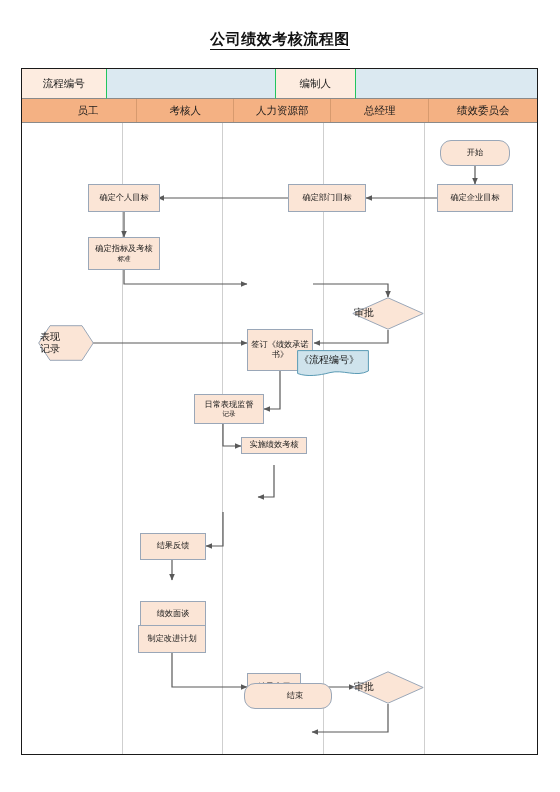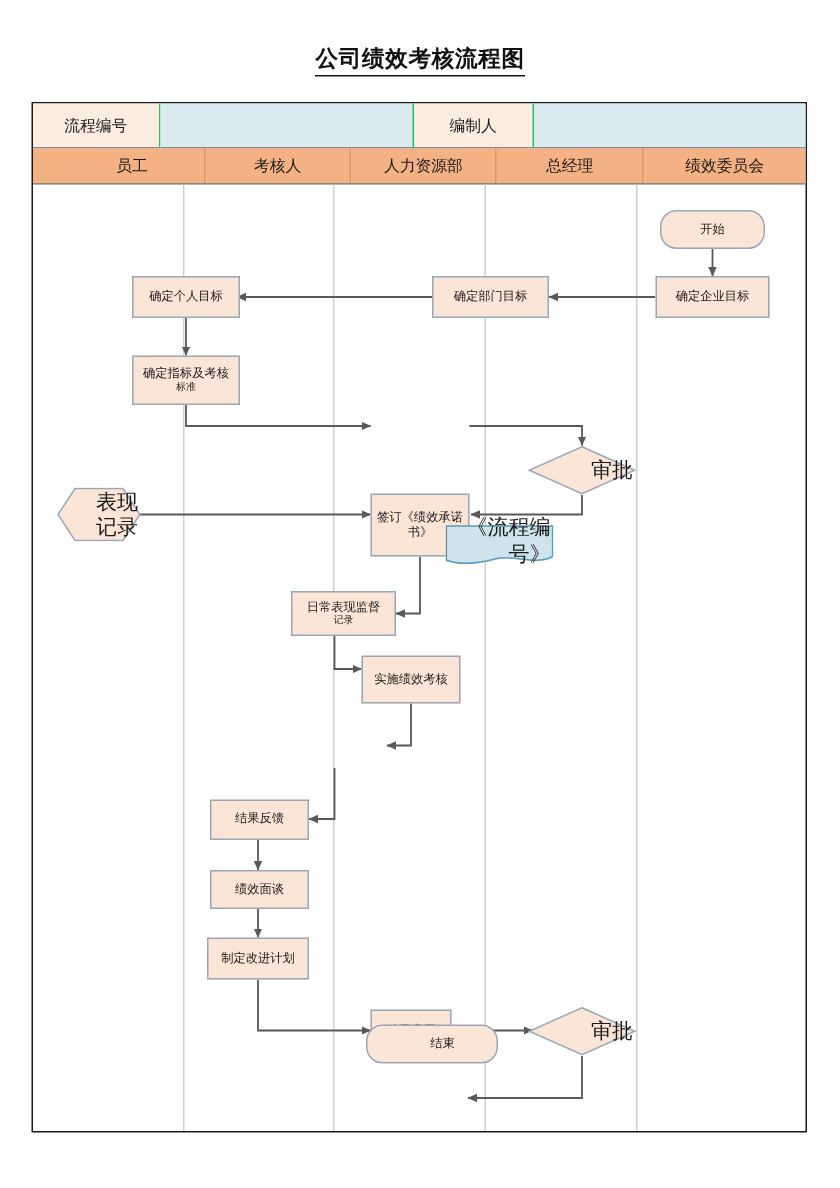--- a/index.html
+++ b/index.html
@@ -68,22 +68,22 @@
     text-align:center;font-size:8.2px;line-height:1.25;color:#1a1a1a;
     padding:1px 2px;
   }
   .n-proc{background:#fbe5d6;border:1px solid #9aa7b8;}
   .n-term{background:#fbe5d6;border:1px solid #9aa7b8;border-radius:11px;}
   .n-dec{background:transparent;border:none;}
   .n-hex{background:transparent;border:none;}
   .n-doc{background:transparent;border:none;}
   .shape-svg{position:absolute;left:0;top:0;}
   .dec-label,.hex-label,.doc-label{
-    position:relative;z-index:2;width:100%;text-align:right;
-    font-size:14px;line-height:1.25;color:#1a1a1a;
+    position:relative;z-index:2;width:100%;text-align:left;
+    font-size:10px;line-height:1.25;color:#1a1a1a;
   }
   .sub{display:block;font-size:6.6px;}
 </style>
 </head>
 <body>
 
 <div class="page">
 
   <div class="title">
     <span>公司绩效考核流程图</span>
@@ -210,30 +210,30 @@
       <span>表现</span><br>
       <span>记录</span>
     </span>
   </div>
 
   <div class="node n-proc" style="left:194px;top:394px;width:70px;height:30px;flex-direction:column;justify-content:center;">
     <span>日常表现监督</span>
     <span class="sub">记录</span>
   </div>
 
-  <div class="node n-proc" style="left:241px;top:437px;width:66px;height:32px;">
+  <div class="node n-proc" style="left:241px;top:437px;width:66px;height:17px;">
     <span>实施绩效考核</span>
   </div>
 
 
   <div class="node n-proc" style="left:140px;top:533px;width:66px;height:27px;">
     <span>结果反馈</span>
   </div>
 
-  <div class="node n-proc" style="left:140px;top:580px;width:66px;height:26px;">
+  <div class="node n-proc" style="left:140px;top:601px;width:66px;height:26px;">
     <span>绩效面谈</span>
   </div>
 
   <div class="node n-proc" style="left:138px;top:625px;width:68px;height:28px;">
     <span>制定改进计划</span>
   </div>
 
   <div class="node n-proc" style="left:247px;top:673px;width:54px;height:28px;">
     <span>结果应用</span>
   </div>

